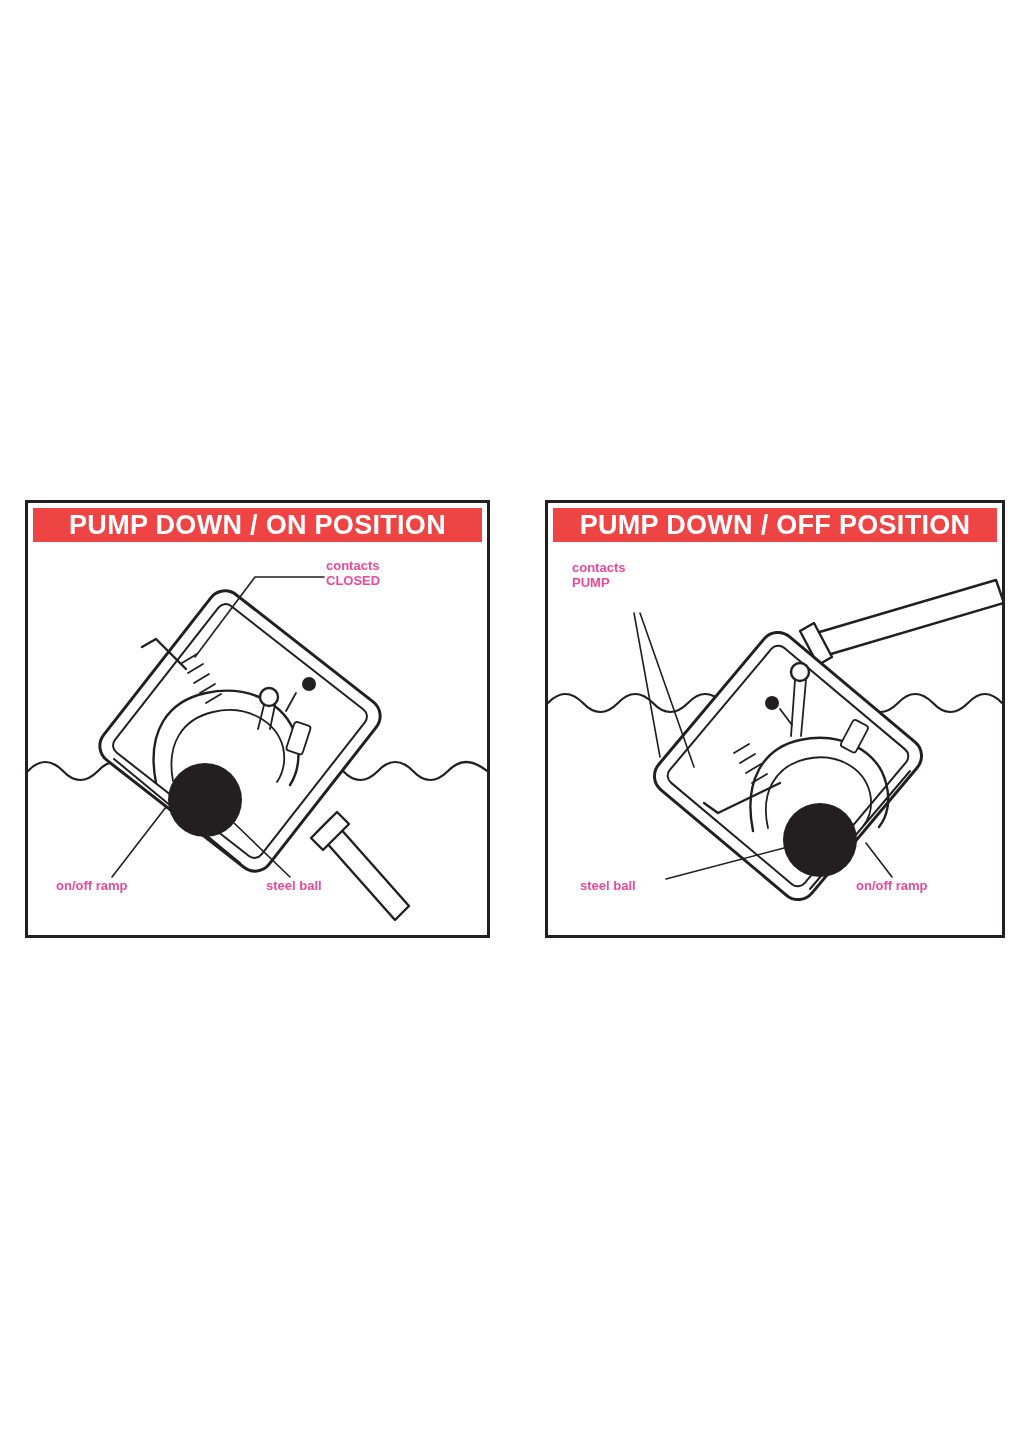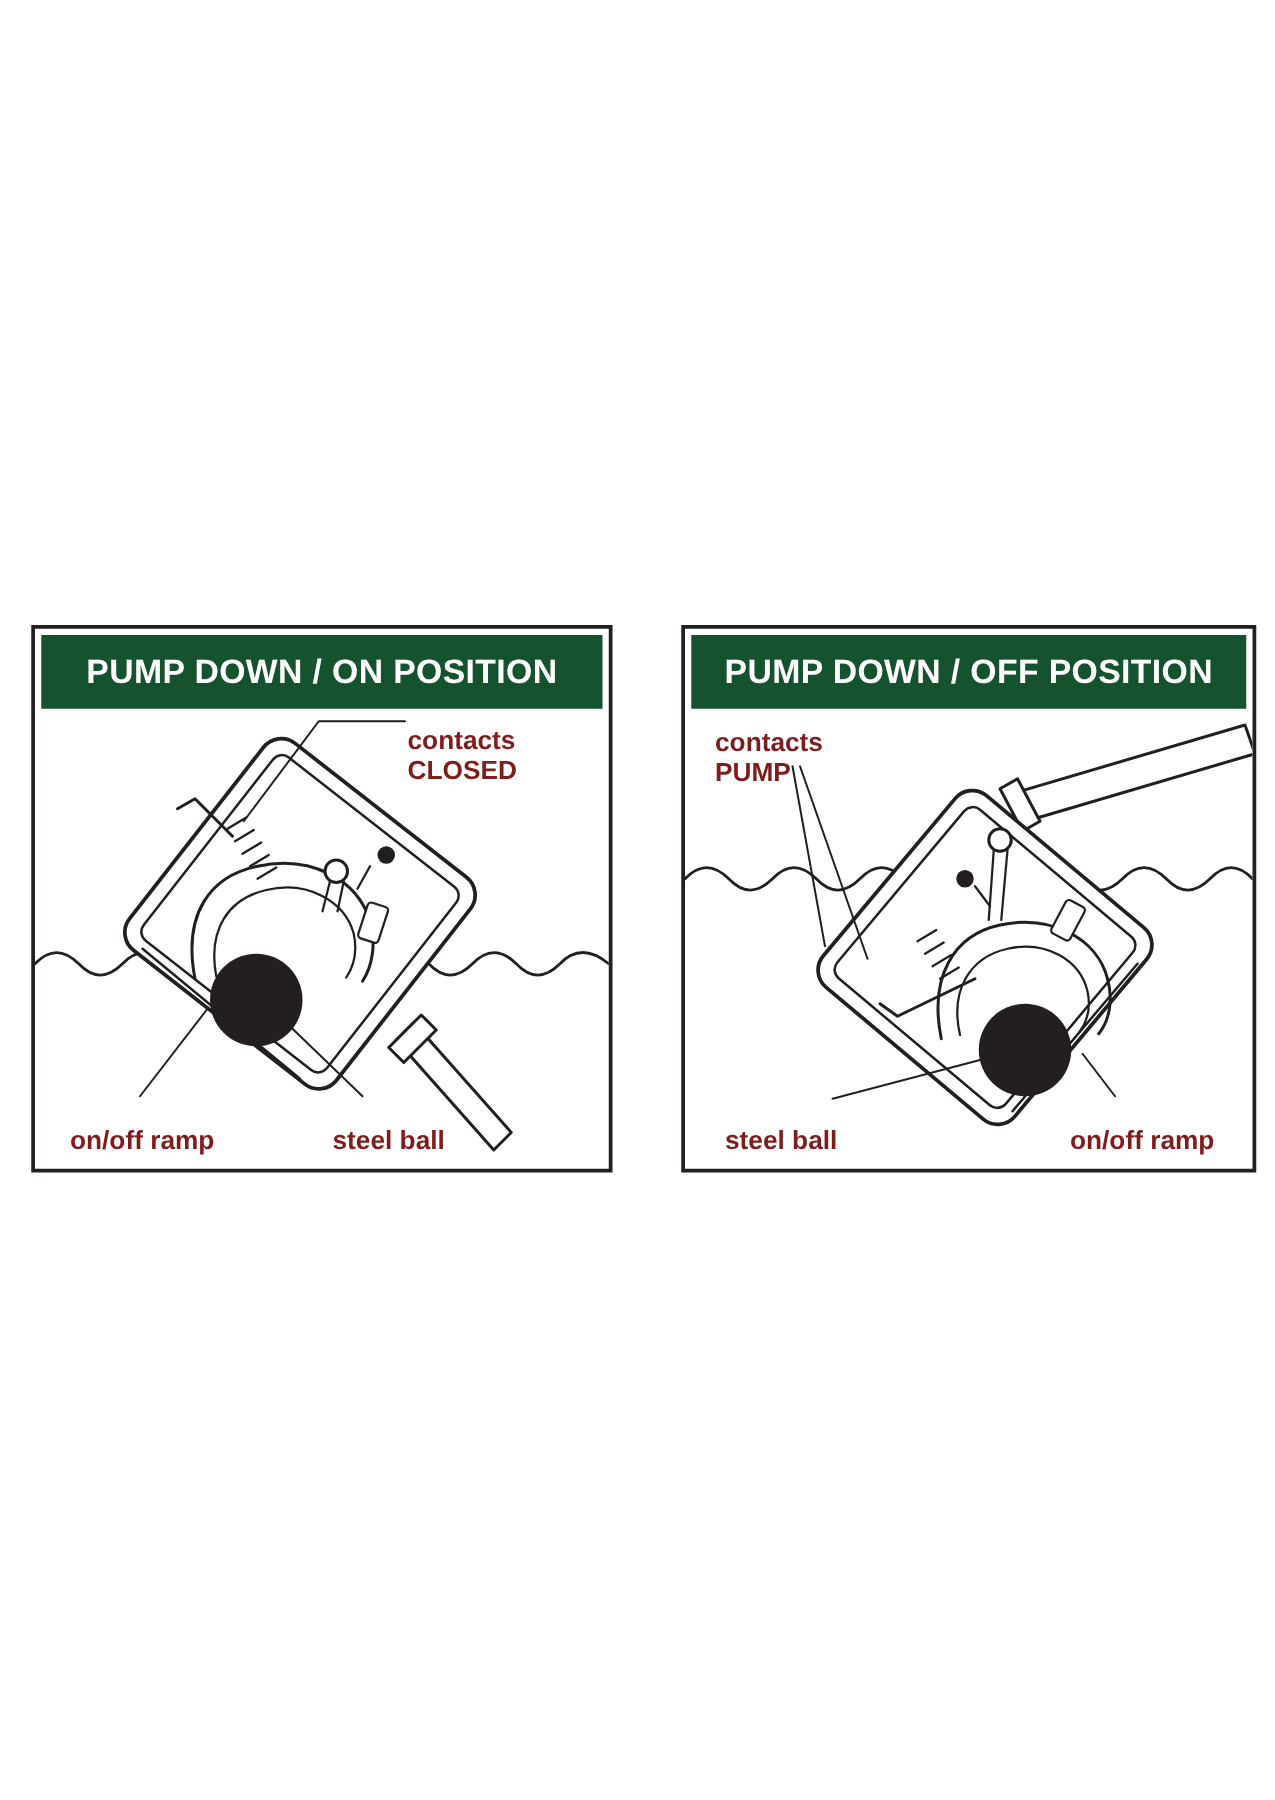--- a/index.html
+++ b/index.html
@@ -12,44 +12,43 @@
     color:#231f20;
   }
   .panel{
     position:absolute;
     background:#ffffff;
     border:3px solid #231f20;
     box-sizing:content-box;
   }
   .panel-header{
     position:absolute;
-    left:5px;right:5px;top:5px;height:59px;
-    background:#14532d;
+    left:5px;right:5px;top:5px;height:34px;
+    background:#ef4444;
     color:#ffffff;
     display:flex;align-items:center;justify-content:center;
     font-weight:bold;
     font-size:27px;
     letter-spacing:0.3px;
     white-space:nowrap;
   }
   .diagram{
     position:absolute;
     left:0;right:0;top:48px;bottom:0;
   }
   .diagram svg{
     position:absolute;left:0;top:0;width:100%;height:100%;
   }
   .dlabel{
     position:absolute;
     font-weight:bold;
-    font-size:21px;
+    font-size:13px;
     line-height:1.15;
-    color:#7f1d1d;
+    color:#ec4899;
     white-space:nowrap;
-    margin-top:22px;
   }
 </style>
 </head>
 <body>
 
 <div class="panel" style="left:25px;top:500px;width:459px;height:432px;">
 
   <div class="panel-header">PUMP DOWN / ON POSITION</div>
 
   <div class="diagram">

